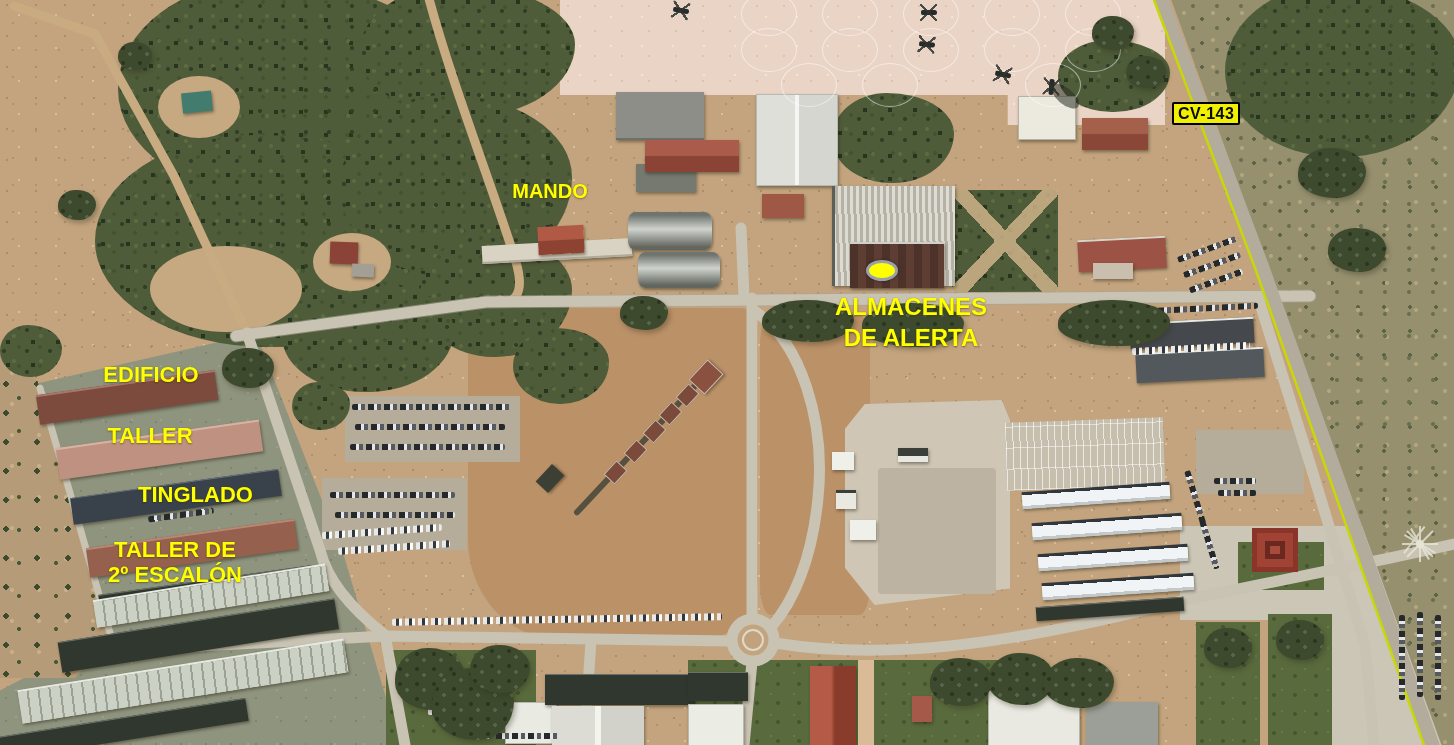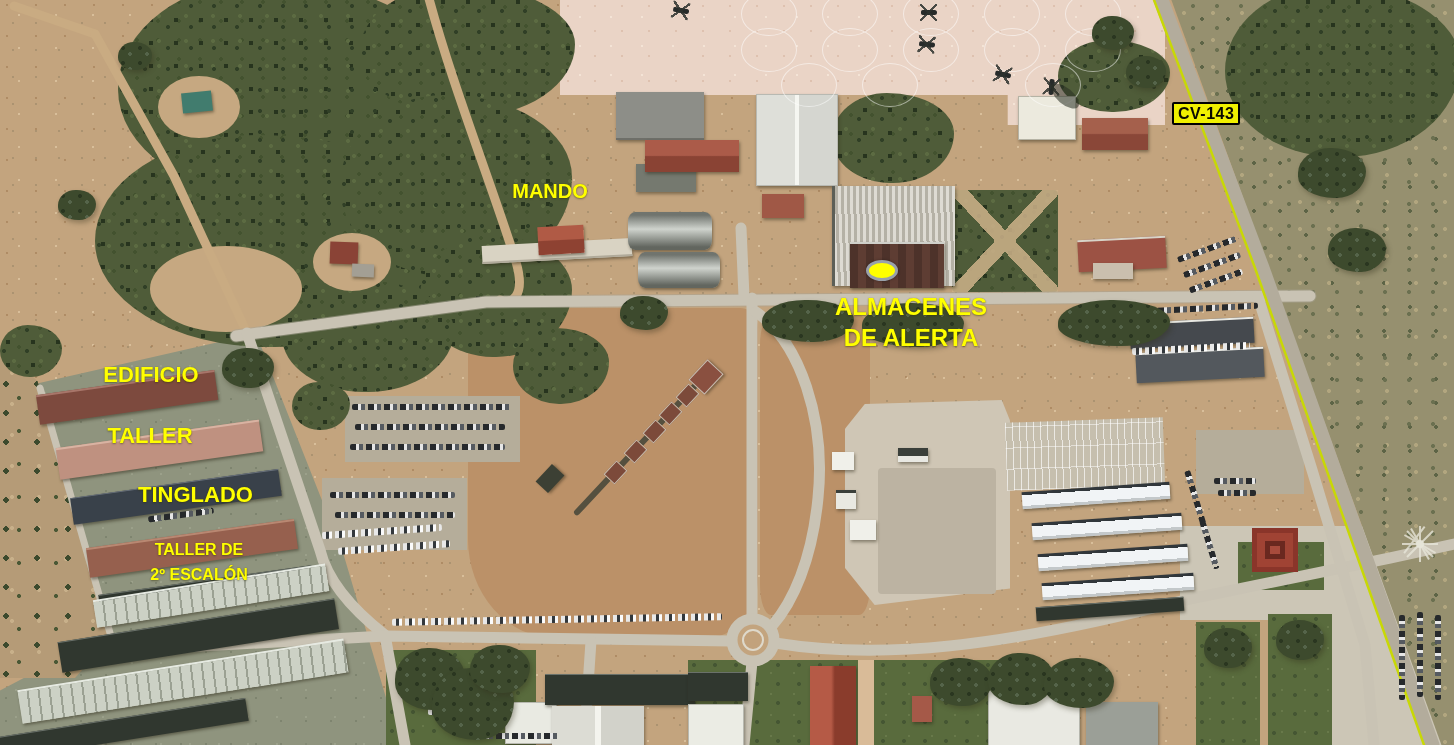--- a/index.html
+++ b/index.html
@@ -341,18 +341,18 @@
     <div class="lbl" style="left:500px;top:178px;width:100px;font-size:20px;color:#ffff00;">MANDO</div>
 
     <div class="lbl" style="left:830px;top:291px;width:162px;font-size:24px;color:#ffff00;line-height:31px;"><span>ALMACENES</span><br><span>DE ALERTA</span></div>
 
     <div class="lbl" style="left:68px;top:361px;width:166px;font-size:22px;color:#ffff00;">EDIFICIO</div>
 
     <div class="lbl" style="left:95px;top:422px;width:110px;font-size:22px;color:#ffff00;">TALLER</div>
 
     <div class="lbl" style="left:128px;top:481px;width:135px;font-size:22px;color:#ffff00;">TINGLADO</div>
 
-    <div class="lbl" style="left:116px;top:537px;width:166px;font-size:16px;color:#ffff00;line-height:25px;"><span>TALLER DE</span><br><span>2º ESCALÓN</span></div>
+    <div class="lbl" style="left:92px;top:537px;width:166px;font-size:22px;color:#ffff00;line-height:25px;"><span>TALLER DE</span><br><span>2º ESCALÓN</span></div>
 
     <div class="badge" style="left:1172px;top:102px;background:#f0f000;color:#0a0a00;border:2px solid #000000;">CV-143</div>
   </div>
 
 </div>
 
 </body></html>

